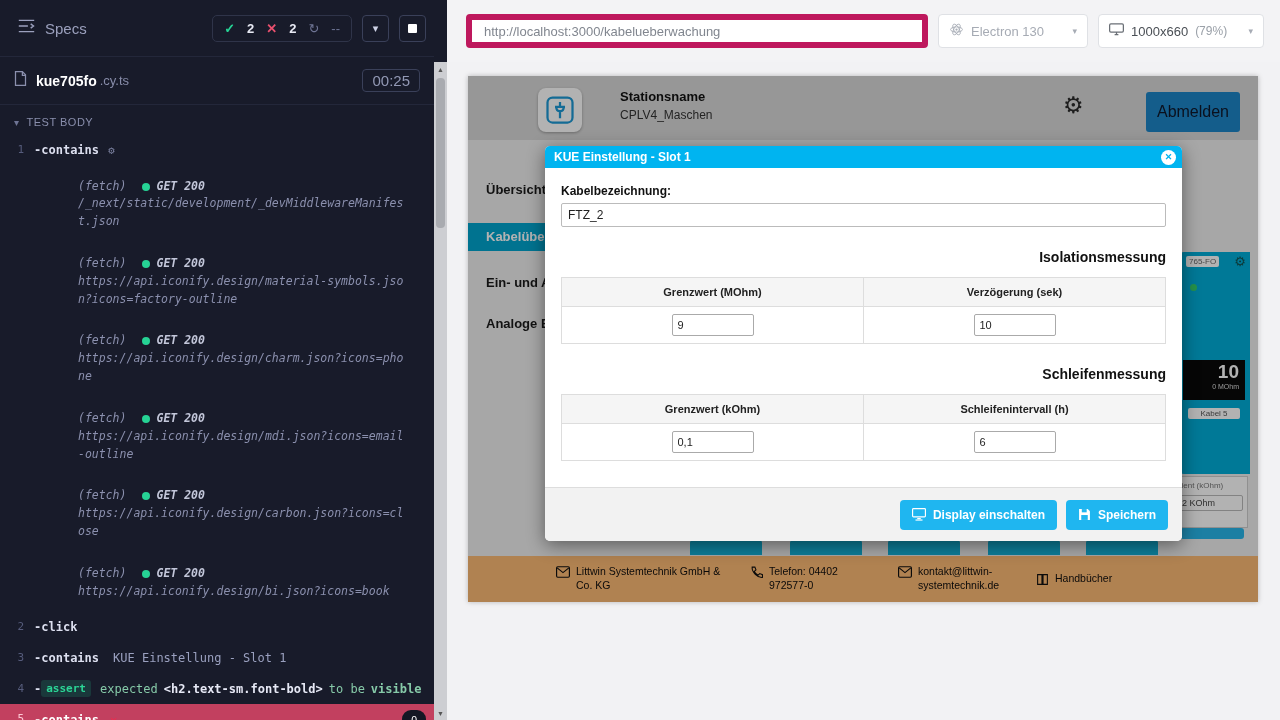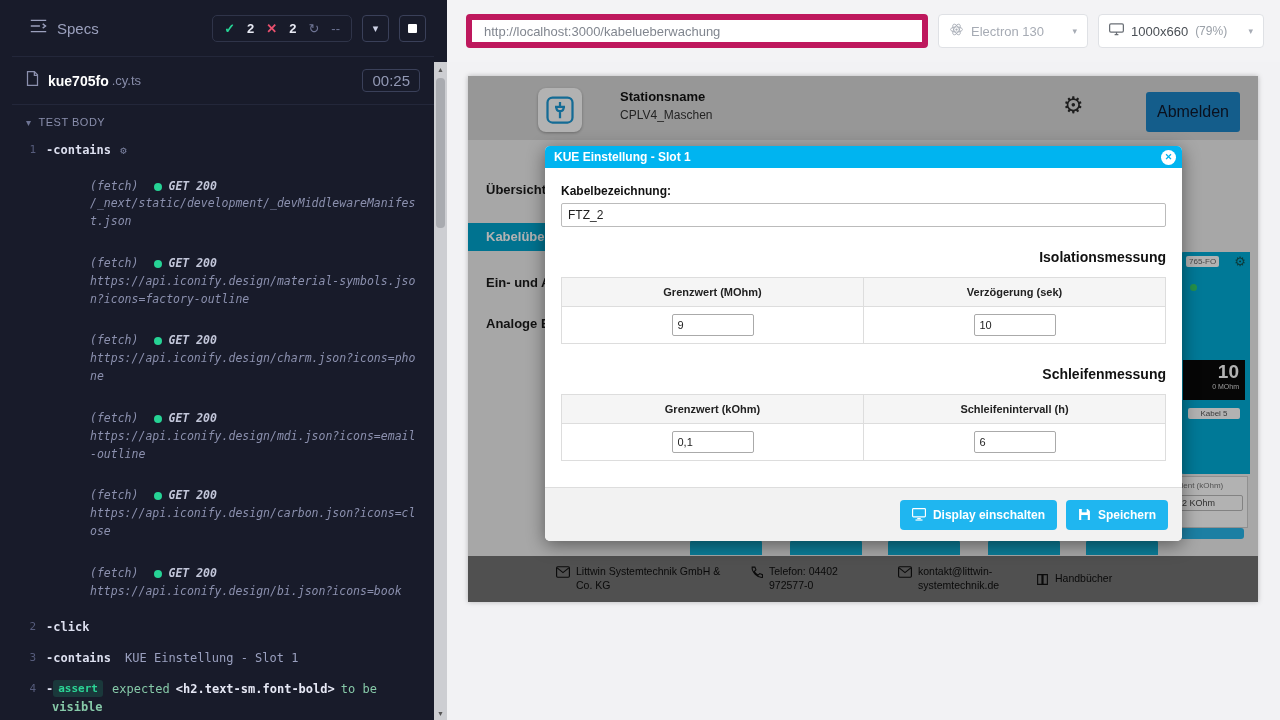--- a/index.html
+++ b/index.html
@@ -1,21 +1,21 @@
 <!DOCTYPE html>
 <html><head>
 <meta charset="utf-8">
 <style>
   * { margin:0; padding:0; box-sizing:border-box; }
   html,body { width:1280px; height:720px; font-family:"Liberation Sans",sans-serif; }
   .root { position:relative; width:1280px; height:720px; background:#f2f2f4; overflow:hidden; }
 
   
   .reporter { position:absolute; left:0; top:0; width:434px; height:720px; background:#181b2a;
-              overflow:hidden; color:#cfd3e6;padding-left:12px; }
+              overflow:hidden; color:#cfd3e6; }
   .rep-toolbar { display:flex; align-items:center; height:56px; padding:0 8px 0 18px; gap:10px; }
   .specs-label { color:#9ba0bd; font-size:15px; }
   .stats { margin-left:auto; display:flex; align-items:center; gap:12px; border:1px solid #2f3449;
            border-radius:5px; padding:5px 11px; font-size:13px; font-weight:bold; color:#e8eaf4; }
   .icon-check { color:#26d395; font-style:normal; } .icon-x { color:#e9506e; font-style:normal; }
   .icon-refresh { color:#6e7494; font-style:normal; font-weight:normal; }
   .stat-dim { color:#6e7494; font-weight:normal; }
   .sq-btn { width:27px; height:27px; border:1px solid #3a4059; border-radius:4px; display:flex;
             align-items:center; justify-content:center; color:#ced2e6; background:transparent; font-size:11px; }
   .stop-sq { width:9px; height:9px; background:#fff; border-radius:1px; }
@@ -98,21 +98,21 @@
   .blackbox .bb-val { font-size:19px; font-weight:bold; line-height:1.1; }
   .blackbox .bb-sub { font-size:7px; color:#ddd; }
   .kabel-chip { position:absolute; left:8px; top:156px; width:52px; background:#fff; font-size:8px; color:#555;
                 text-align:center; border-radius:2px; padding:1px 0; }
   .measbox { position:absolute; left:700px; top:400px; width:80px; height:52px; background:#fff; border:1px solid #cfcfcf;
              padding:4px 4px; font-size:8px; color:#777; }
   .measval { border:1px solid #bbb; border-radius:2px; margin-top:5px; padding:2px 3px; font-size:9px; color:#444; }
   .btn-frag { position:absolute; top:464px; height:15px; width:72px; background:#12b2d8; border-radius:3px 3px 0 0; }
   .sliver-btn { position:absolute; left:712px; top:452px; width:64px; height:11px; background:#29b7ea; border-radius:3px; }
 
-  .app-footer { position:absolute; left:0; bottom:0; width:790px; height:46px; background:#737373;
+  .app-footer { position:absolute; left:0; bottom:0; width:790px; height:46px; background:#fdba74;
                 display:flex; align-items:center; gap:26px; padding:0 24px 0 88px; }
   .foot-item { display:flex; align-items:flex-start; gap:6px; font-size:10.5px; color:#0e0e0e; line-height:1.3; }
   .foot-item svg { margin-top:1px; flex:none; }
   .fw-company { width:168px; } .fw-phone { width:122px; } .fw-email { width:112px; }
 
   .aut-overlay { position:absolute; inset:0; background:rgba(0,0,0,.30); z-index:20; }
 
   
   .modal { position:absolute; left:77px; top:70px; width:637px; height:395px; background:#fff; border-radius:5px;
            z-index:30; box-shadow:0 4px 18px rgba(0,0,0,.45); overflow:hidden; }

